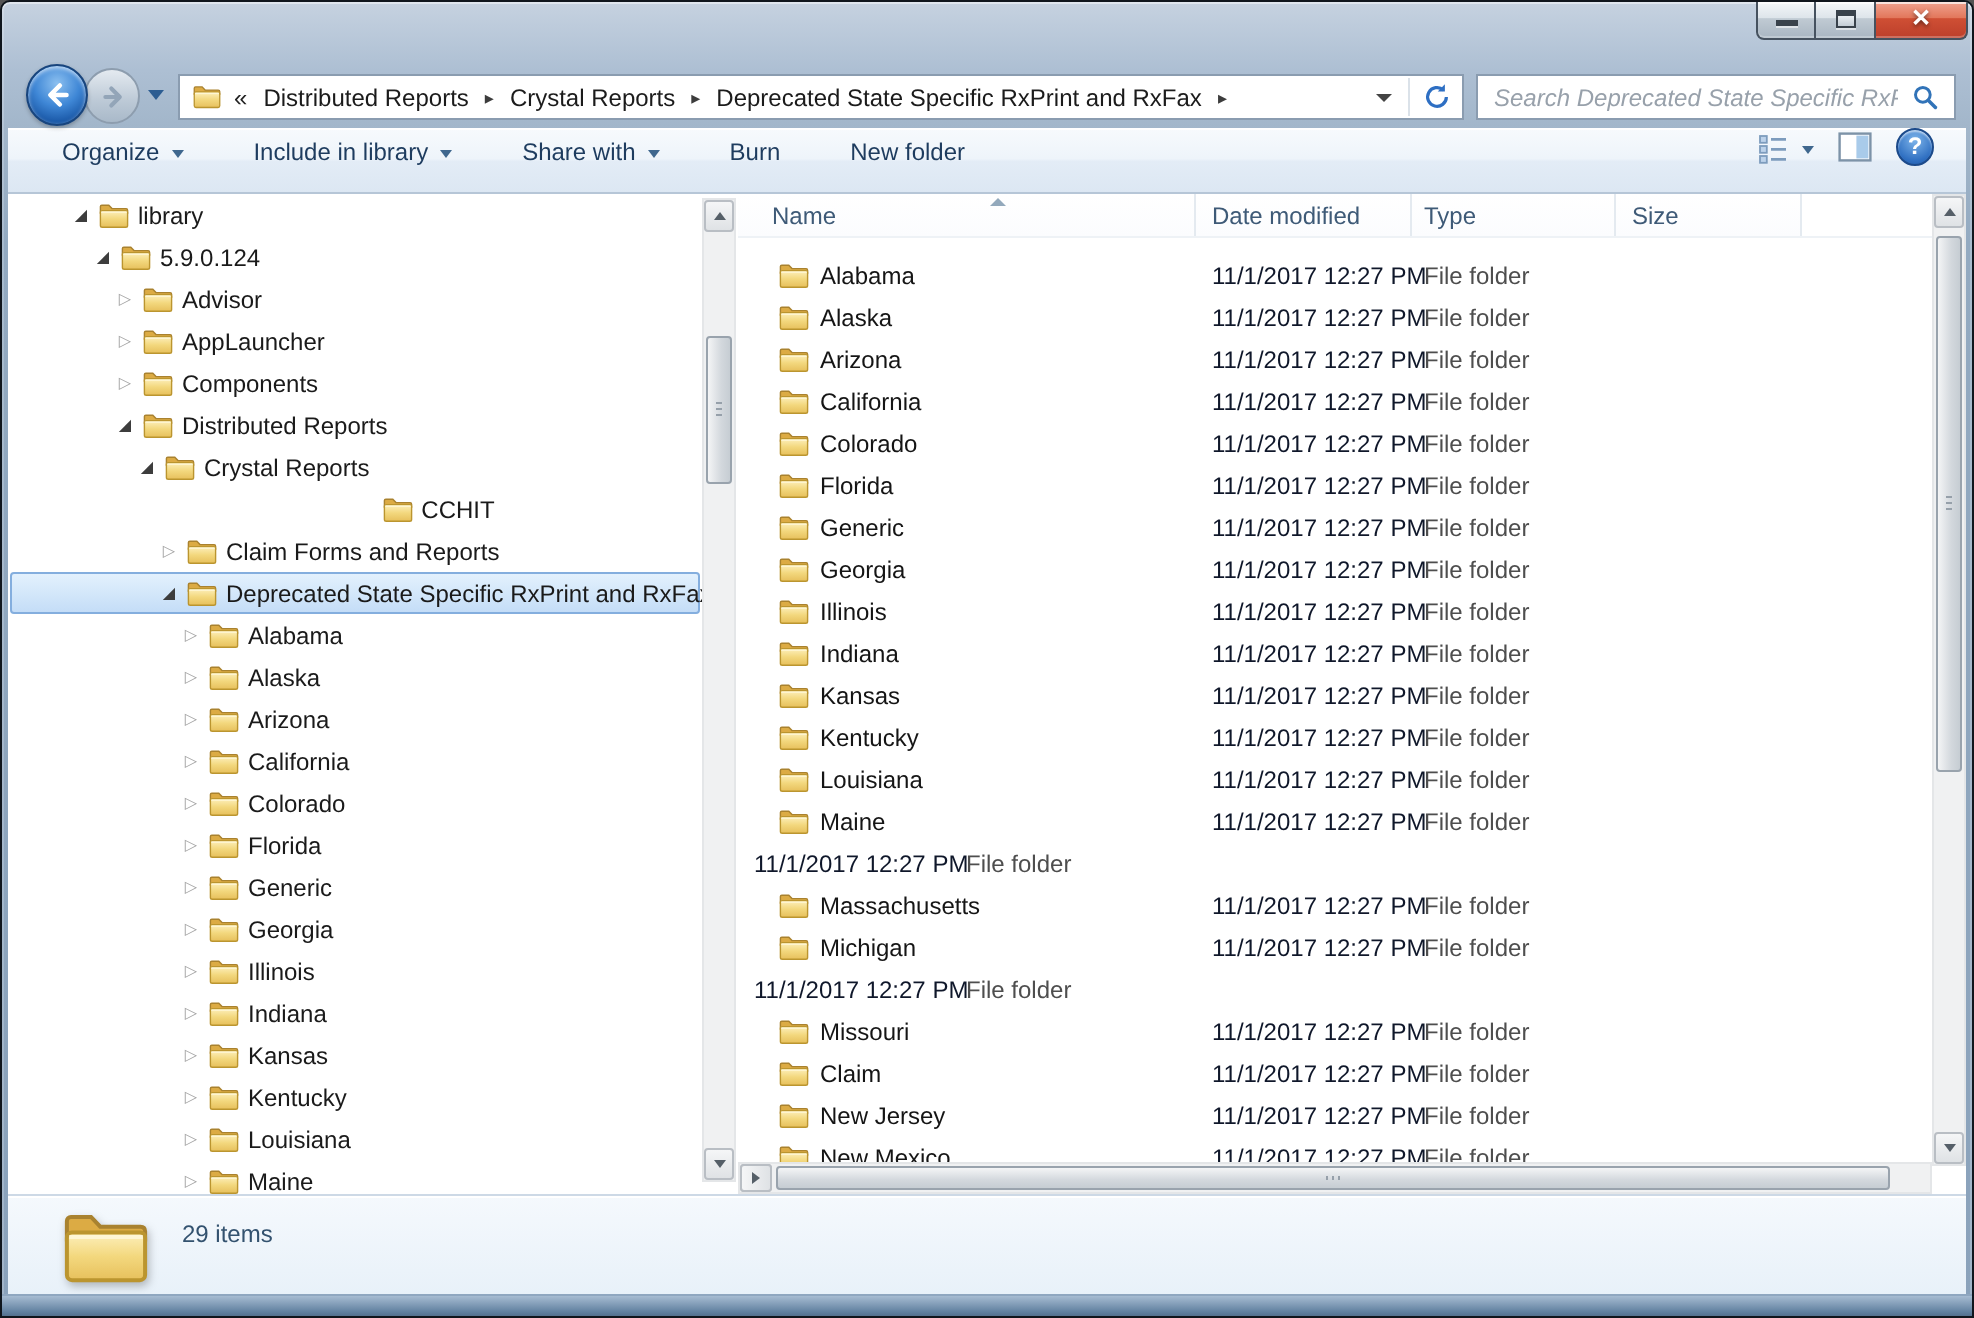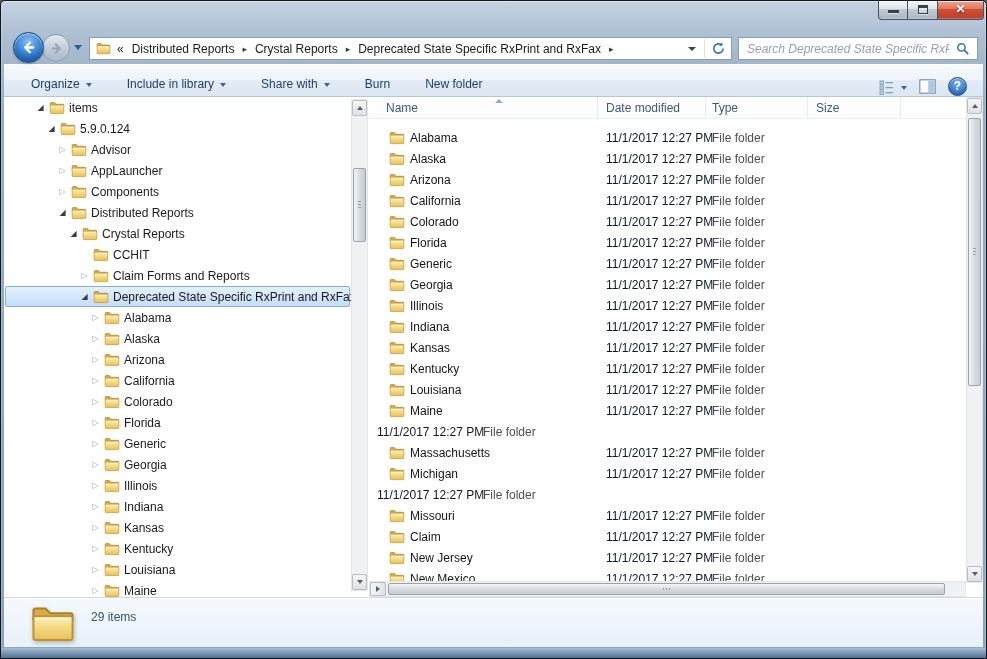--- a/index.html
+++ b/index.html
@@ -52,21 +52,21 @@
     border:1px solid #8a9cb0;display:flex;align-items:center;z-index:3;}
   .searchbox input{flex:1;border:none;outline:none;background:transparent;
     font-family:"Liberation Sans",sans-serif;font-size:12px;font-style:italic;color:#8a949e;padding:0 4px 0 8px;min-width:0;}
   .searchbox input::placeholder{color:#98a1ab;font-style:italic;opacity:1;}
   .search-mag{width:20px;display:flex;align-items:center;justify-content:center;flex:none;margin-right:4px;}
 
   
   .toolbar{position:absolute;left:3px;right:3px;top:63px;height:33px;
     background:linear-gradient(#f7fafd,#eef4fa 48%,#e3ecf6 52%,#dce7f3);
     border-bottom:1px solid #b6c6d7;box-shadow:inset 0 1px 0 #fff;
-    display:flex;align-items:flex-end;padding-left:18px;z-index:2;}
+    display:flex;align-items:flex-start;padding-left:18px;z-index:2;}
   .tb-item{display:flex;align-items:center;gap:6px;color:#1e3c5f;padding:5px 9px;margin-right:17px;border-radius:3px;cursor:default;}
   .chev-down{width:0;height:0;border-left:3.5px solid transparent;border-right:3.5px solid transparent;border-top:4px solid #3f678e;margin-top:2px;}
   .tb-right{margin-left:auto;display:flex;align-items:center;gap:12px;padding-right:16px;}
   .views-btn{display:flex;align-items:center;gap:6px;}
   .help-btn{width:19px;height:19px;border-radius:50%;
     background:radial-gradient(circle at 50% 30%,#7db4ea,#2f6fc1 70%,#1c54a0);
     border:1px solid #1c4a8a;color:#fff;font-weight:bold;font-size:12px;line-height:17px;text-align:center;
     box-shadow:inset 0 1px 1px rgba(255,255,255,.6);}
 
   
@@ -252,21 +252,21 @@
     </div>
   </div>
 
   <div class="main">
     <div class="tree" id="tree">
         <div class="trow" style="padding-left: 30px;">
           <span class="twisty exp">◢</span>
           <svg class="fico" viewBox="0 0 16 16">
             <use href="#sym-folder"></use>
           </svg>
-          <span class="tlabel">items</span>
+          <span class="tlabel">library</span>
         </div>
         <div class="trow" style="padding-left: 41px;">
           <span class="twisty exp">◢</span>
           <svg class="fico" viewBox="0 0 16 16">
             <use href="#sym-folder"></use>
           </svg>
           <span class="tlabel">5.9.0.124</span>
         </div>
         <div class="trow" style="padding-left: 52px;">
           <span class="twisty">▷</span>
@@ -296,21 +296,21 @@
           </svg>
           <span class="tlabel">Distributed Reports</span>
         </div>
         <div class="trow" style="padding-left: 63px;">
           <span class="twisty exp">◢</span>
           <svg class="fico" viewBox="0 0 16 16">
             <use href="#sym-folder"></use>
           </svg>
           <span class="tlabel">Crystal Reports</span>
         </div>
-        <div class="trow" style="padding-left: 74px;">
+        <div class="trow" style="padding-left: 74px; justify-content: center;">
           <span class="twisty"></span>
           <svg class="fico" viewBox="0 0 16 16">
             <use href="#sym-folder"></use>
           </svg>
           <span class="tlabel">CCHIT</span>
         </div>
         <div class="trow" style="padding-left: 74px;">
           <span class="twisty">▷</span>
           <svg class="fico" viewBox="0 0 16 16">
             <use href="#sym-folder"></use>

